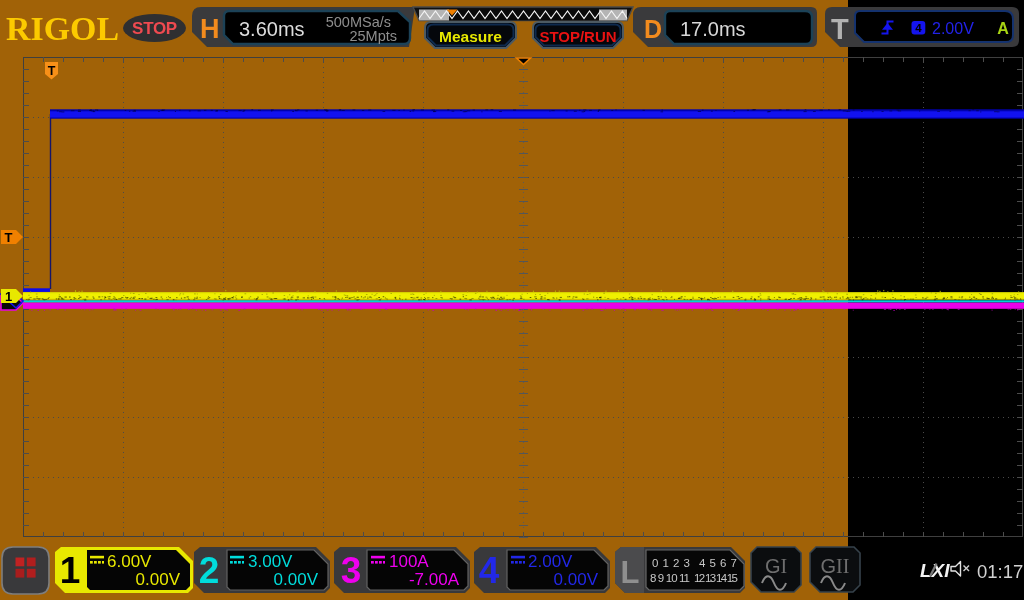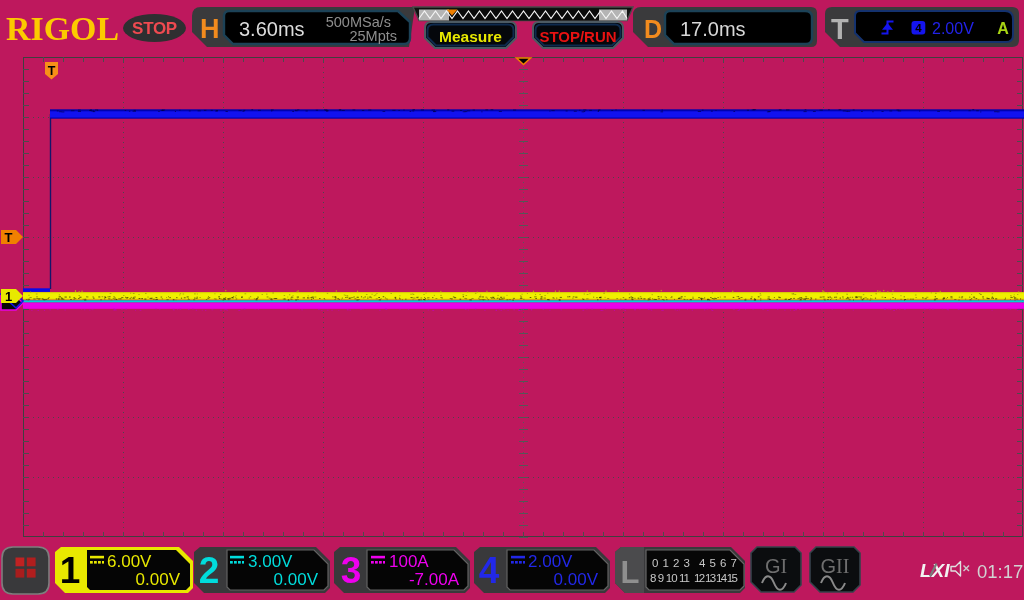--- a/index.html
+++ b/index.html
@@ -1,16 +1,16 @@
 <!DOCTYPE html>
 <html><head><meta charset="utf-8">
 <style>
 html,body{margin:0;padding:0;background:#000;width:1024px;height:600px;overflow:hidden}
 svg{position:absolute;left:0;top:0;font-family:"Liberation Sans",sans-serif}
-#scr{position:relative;width:1024px;height:600px;background:#be185d}
+#scr{position:relative;width:848px;height:600px;background:#a16207}
 </style></head>
 <body>
 <div id="scr">
 <svg width="1024" height="600" viewBox="0 0 1024 600">
 
 <text x="6" y="40" font-family="Liberation Serif" font-weight="bold" font-size="34" fill="#fcca00" textLength="113" lengthAdjust="spacingAndGlyphs">RIGOL</text>
 <ellipse cx="154.5" cy="28" rx="31.5" ry="14" fill="#2f2f31"></ellipse>
 <text x="154.5" y="34" text-anchor="middle" font-weight="bold" font-size="17" fill="#ef4a50" letter-spacing="-0.3">STOP</text>
 
 <path d="M201,7 H415 L409,47 H207 L192,32 V16 Q192,7 201,7 Z" fill="#3a3a3c"></path>

